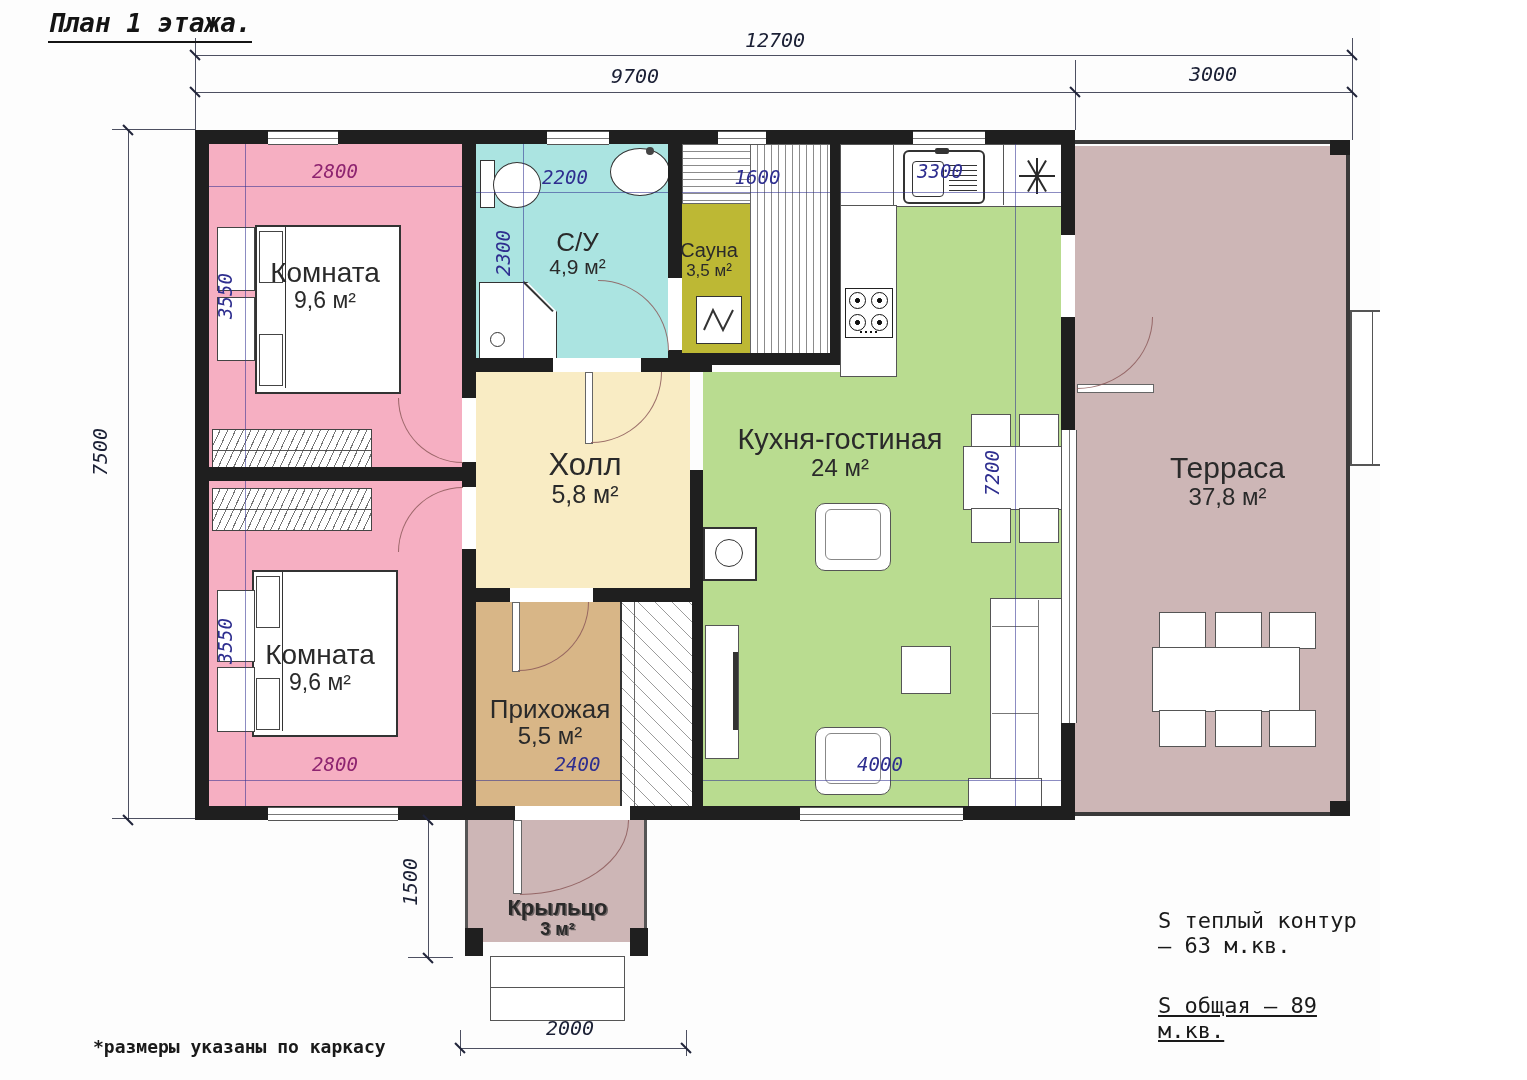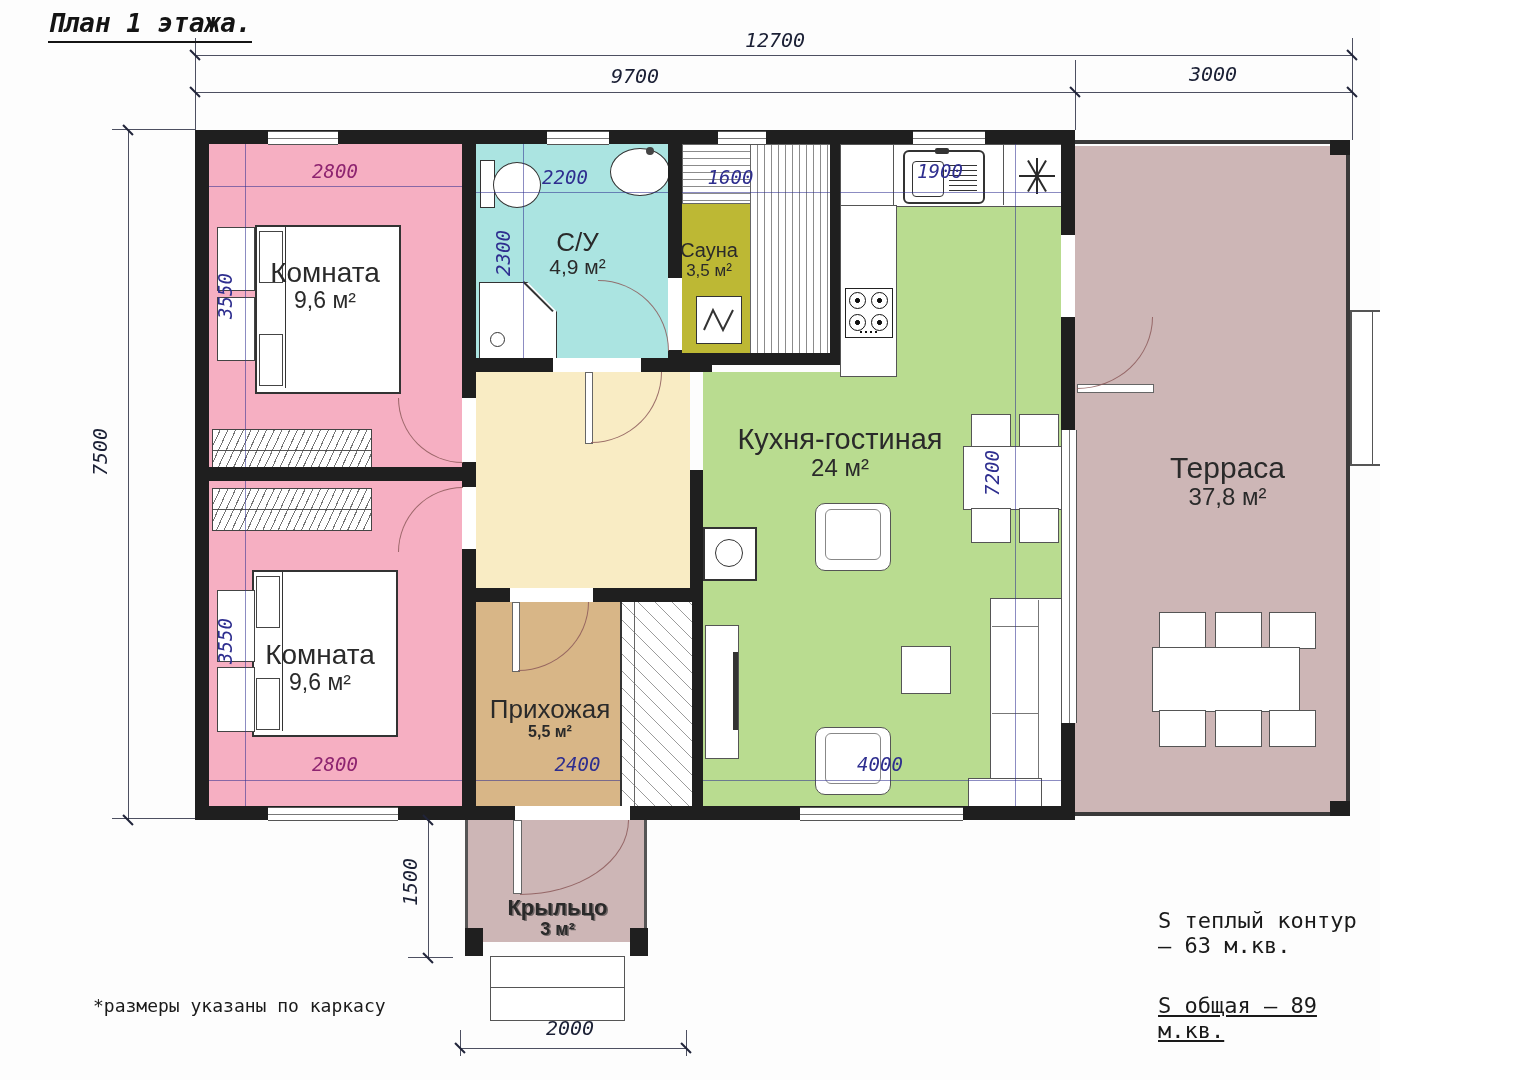--- a/index.html
+++ b/index.html
@@ -245,22 +245,22 @@
   <div class="dim outer" style="left:715px;top:28px;width:120px;">12700</div>
   <div class="dim outer" style="left:575px;top:64px;width:120px;">9700</div>
   <div class="dim outer" style="left:1153px;top:62px;width:120px;">3000</div>
   <div class="dim outer rot" style="left:60px;top:440px;width:80px;">7500</div>
   <div class="dim outer rot" style="left:370px;top:870px;width:80px;">1500</div>
   <div class="dim outer" style="left:495px;top:1016px;width:150px;">2000</div>
   <div class="dim accent" style="left:280px;top:160px;width:110px;">2800</div>
   <div class="dim rot" style="left:185px;top:285px;width:80px;">3550</div>
   <div class="dim" style="left:520px;top:166px;width:90px;">2200</div>
   <div class="dim rot" style="left:463px;top:242px;width:80px;">2300</div>
-  <div class="dim" style="left:688px;top:166px;width:85px;">1600</div>
-  <div class="dim" style="left:905px;top:160px;width:70px;z-index:40;">1900</div>
+  <div class="dim" style="left:715px;top:166px;width:85px;">1600</div>
+  <div class="dim" style="left:905px;top:160px;width:70px;z-index:40;">3300</div>
   <div class="dim rot" style="left:952px;top:462px;width:80px;">7200</div>
   <div class="dim rot" style="left:185px;top:630px;width:80px;">3550</div>
   <div class="dim accent" style="left:280px;top:753px;width:110px;">2800</div>
   <div class="dim" style="left:530px;top:753px;width:95px;">2400</div>
   <div class="dim" style="left:835px;top:753px;width:90px;">4000</div>
 
   <div class="closet" style="left:620px;top:602px;width:70px;height:204px;">
     <div class="abs" style="left:12px;top:0;width:1px;height:100%;background:#666;"></div>
   </div>
 
@@ -273,35 +273,39 @@
     <div class="rarea" style="font-size:23px;">9,6 м²</div>
   </div>
   <div class="rlabel" style="left:495px;top:228px;width:165px;">
     <div class="rname" style="font-size:26px;">С/У</div>
     <div class="rarea" style="font-size:21px;">4,9 м²</div>
   </div>
   <div class="rlabel" style="left:670px;top:240px;width:78px;">
     <div class="rname" style="font-size:20px;">Сауна</div>
     <div class="rarea" style="font-size:17px;">3,5 м²</div>
   </div>
+  <div class="rlabel" style="left:480px;top:448px;width:210px;">
+    <div class="rname" style="font-size:31px;">Холл</div>
+    <div class="rarea" style="font-size:25px;">5,8 м²</div>
+  </div>
   <div class="rlabel" style="left:460px;top:695px;width:180px;">
     <div class="rname" style="font-size:26px;">Прихожая</div>
-    <div class="rarea" style="font-size:16px;font-weight:bold;">5,5 м²</div>
+    <div class="rarea" style="font-size:24px;">5,5 м²</div>
   </div>
   <div class="rlabel" style="left:715px;top:424px;width:250px;">
     <div class="rname" style="font-size:29px;">Кухня-гостиная</div>
     <div class="rarea" style="font-size:24px;">24 м²</div>
   </div>
   <div class="rlabel" style="left:1120px;top:452px;width:215px;">
     <div class="rname" style="font-size:30px;">Терраса</div>
     <div class="rarea" style="font-size:24px;">37,8 м²</div>
   </div>
   <div class="rlabel" style="left:470px;top:896px;width:175px;text-shadow:1.5px 1px 0 rgba(40,40,40,.55);">
     <div class="rname" style="font-size:22px;font-weight:bold;">Крыльцо</div>
     <div class="rarea" style="font-size:18px;font-weight:bold;">3 м²</div>
   </div>
 
   <div class="title" style="left:48px;top:8px;">План 1 этажа.</div>
   <div class="note" style="left:1158px;top:908px;font-size:22px;">S теплый контур – 63 м.кв.</div>
   <div class="note" style="left:1158px;top:993px;font-size:22px;text-decoration:underline;">S общая – 89 м.кв.</div>
-  <div class="note" style="left:93px;top:995px;font-size:18px;font-weight:normal;">*размеры указаны по каркасу</div>
+  <div class="note" style="left:93px;top:1036px;font-size:18px;font-weight:bold;">*размеры указаны по каркасу</div>
 
 </div>
 
 </body></html>

